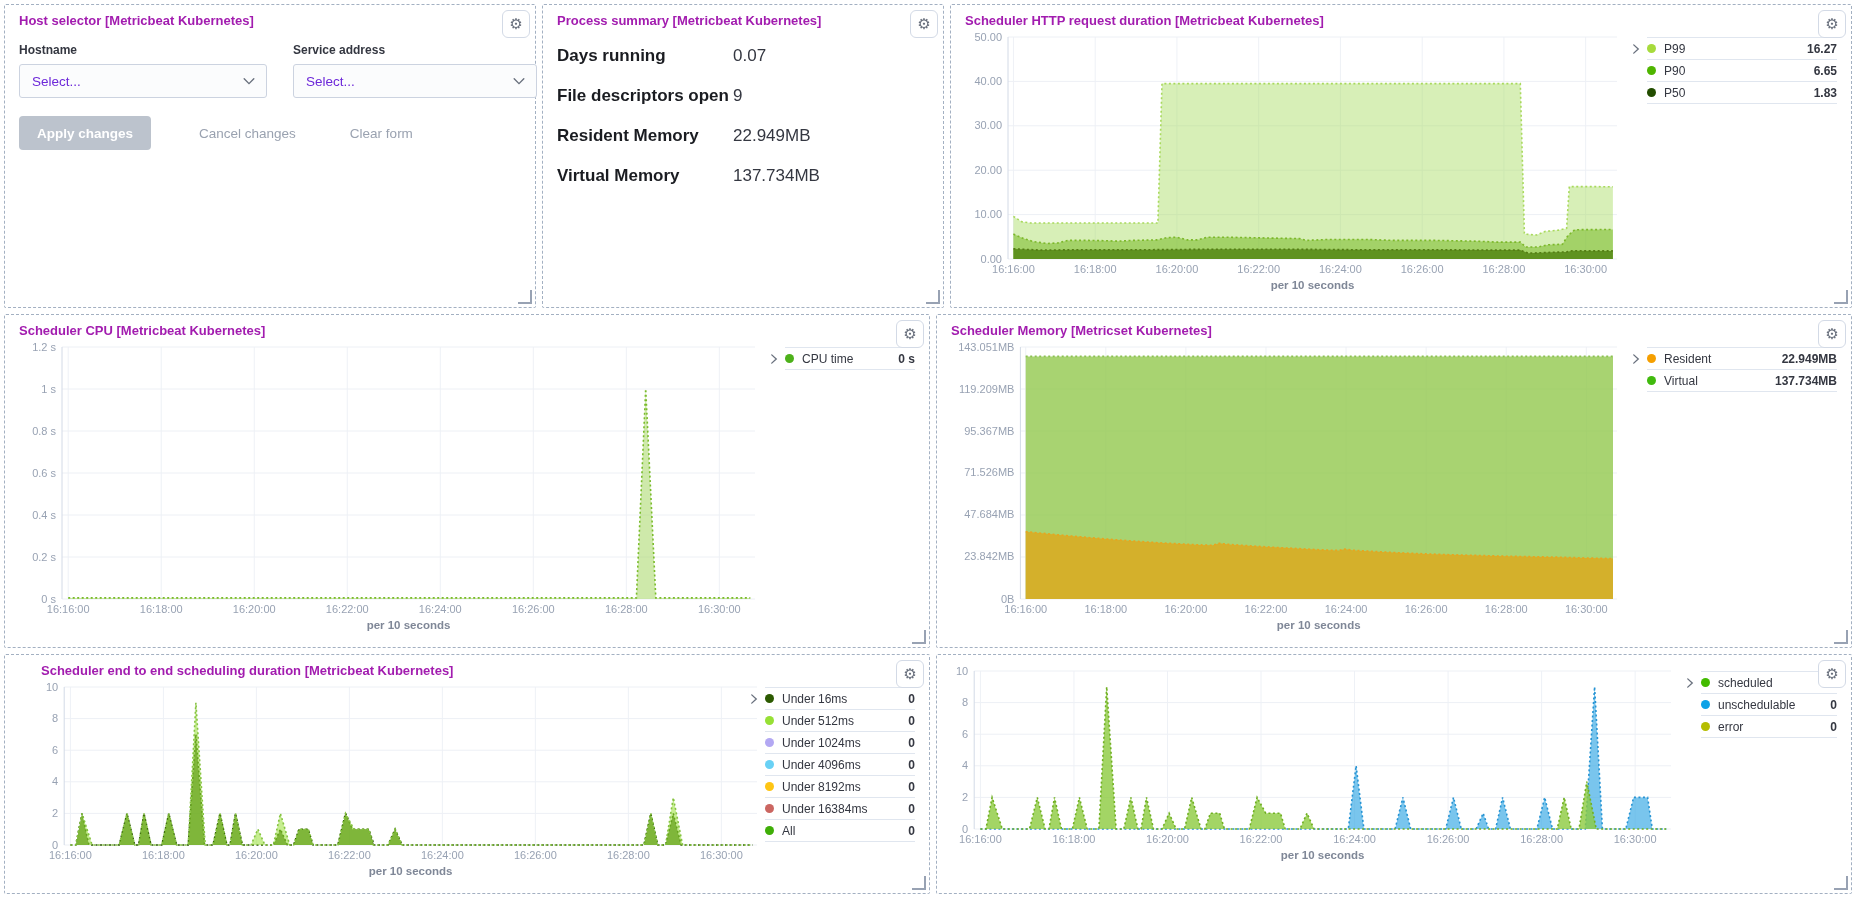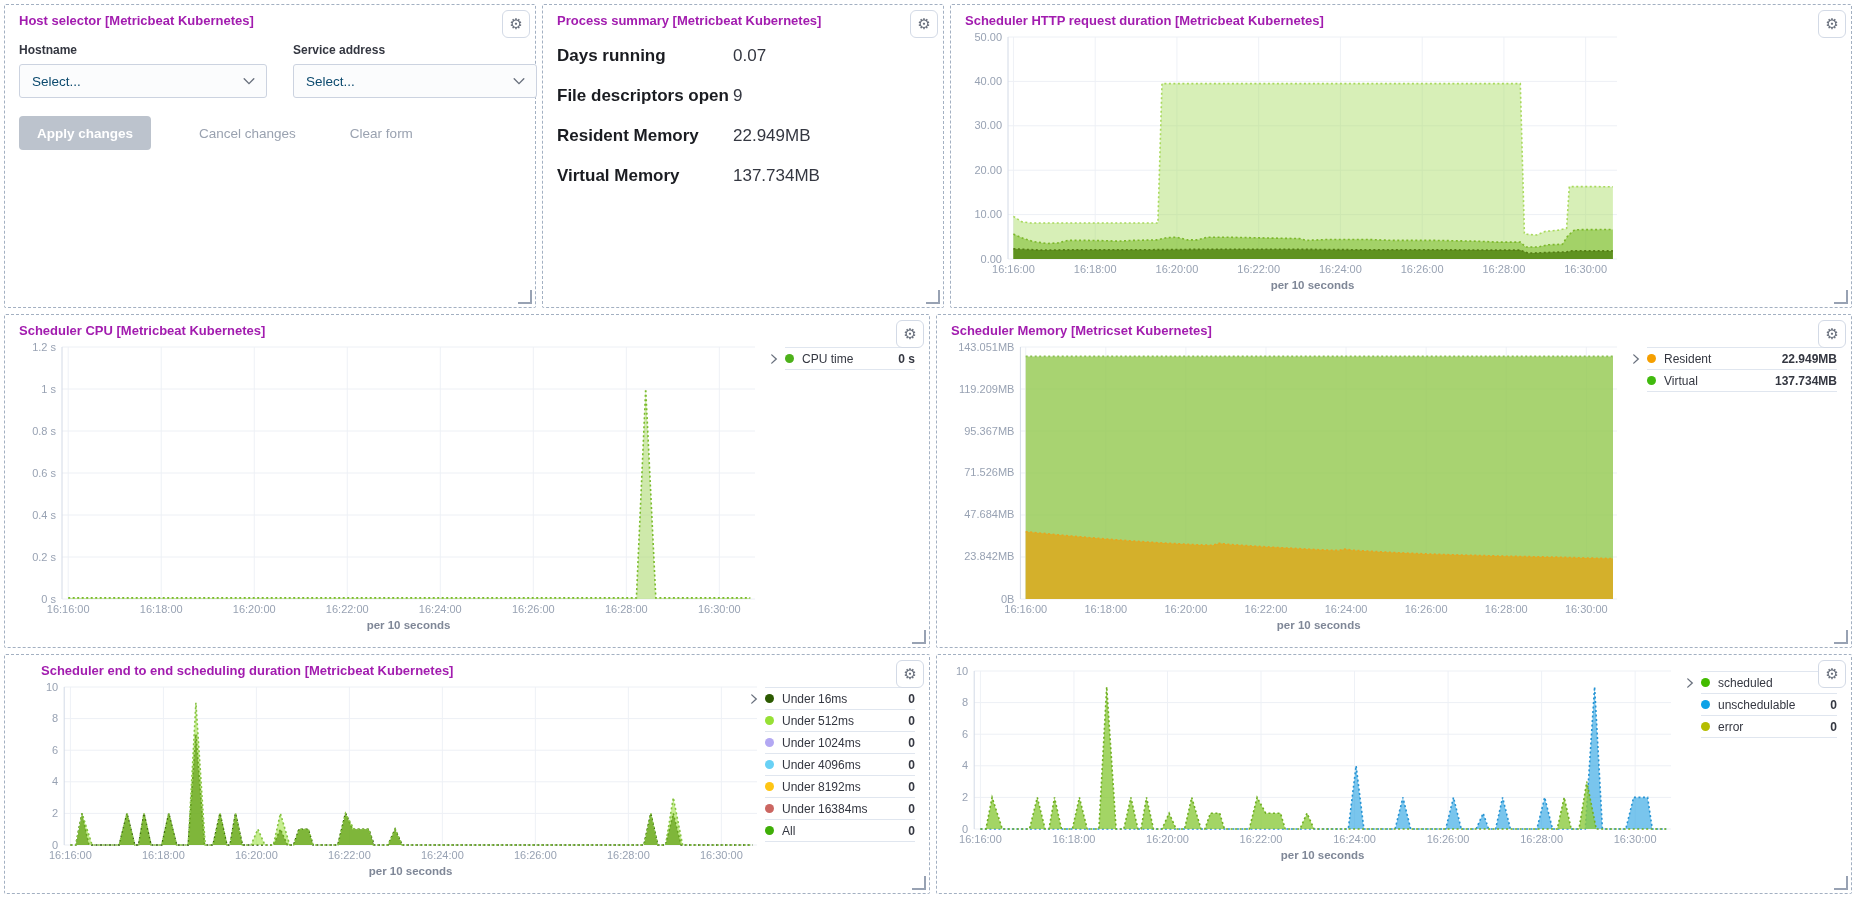--- a/index.html
+++ b/index.html
@@ -15,21 +15,21 @@
   .lchev{width:22px;display:flex;justify-content:center;padding-top:6px;color:#69707d;cursor:pointer;flex:0 0 auto;}
   .lrows{flex:1;}
   .lrow{display:flex;align-items:center;gap:8px;height:21px;border-bottom:1px solid #e0e6ef;font-size:12px;color:#343741;cursor:pointer;}
   .lrows .lrow:first-child{border-top:1px solid #e0e6ef;}
   .ldot{width:9px;height:9px;border-radius:50%;flex:0 0 auto;}
   .lval{margin-left:auto;font-weight:600;font-size:12px;}
   .lg-http{width:212px}.lg-cpu{width:152px}.lg-mem{width:212px}.lg-e2e{width:172px}.lg-att{width:158px}
   
   .hs-row{display:flex;gap:26px;margin-top:14px;}
   .field label{display:block;font-size:12px;font-weight:700;color:#343741;margin-bottom:7px;}
-  .select{width:248px;height:34px;border:1px solid #ccd3e0;border-radius:3px;background:#fbfcfd;display:flex;align-items:center;justify-content:space-between;box-sizing:border-box;padding:0 10px 0 12px;font-size:13.5px;color:#0c4a6e;cursor:pointer;gap:10px;}
+  .select{width:248px;height:34px;border:1px solid #ccd3e0;border-radius:3px;background:#fbfcfd;display:flex;align-items:center;justify-content:space-between;box-sizing:border-box;padding:0 10px 0 12px;font-size:13.5px;color:#6d28d9;cursor:pointer;gap:10px;}
   .select.narrow{width:244px;}
   .btns{display:flex;align-items:center;margin-top:18px;}
   .btn-apply{height:34px;padding:0 18px;border:none;border-radius:4px;background:#bcc3cd;color:#fff;font-weight:600;font-size:13.5px;font-family:inherit;cursor:not-allowed;}
   .btn-text{background:none;border:none;color:#9aa2b0;font-size:13.5px;font-weight:500;font-family:inherit;margin-left:42px;cursor:pointer;}
   
   .kv{display:grid;grid-template-columns:176px auto;row-gap:20px;padding-top:17px;font-size:17px;}
   .kv .k{font-weight:700;color:#1a1c21;}
   .kv .v{color:#343741;}
 </style>
 </head>
@@ -121,20 +121,44 @@
             <text x="620.6644295302013" y="244" text-anchor="middle" font-size="11" fill="#98a2b3">16:30:00</text>
             <path d="M48.4,230.0L48.4,187.4L56.6,192.7L65.5,194.0L89.3,194.0L130.2,194.0L171.1,194.0L192.9,194.0L197.0,54.6L252.8,54.6L355.0,54.6L457.2,54.6L555.3,54.6L559.4,205.1L571.6,206.0L579.8,202.5L593.4,201.1L601.6,199.4L604.3,157.6L627.5,157.6L647.9,157.8L647.9,230.0Z" fill="rgba(167,219,96,0.45)"></path>
             <polyline points="48.4,187.4 56.6,192.7 65.5,194.0 89.3,194.0 130.2,194.0 171.1,194.0 192.9,194.0 197.0,54.6 252.8,54.6 355.0,54.6 457.2,54.6 555.3,54.6 559.4,205.1 571.6,206.0 579.8,202.5 593.4,201.1 601.6,199.4 604.3,157.6 627.5,157.6 647.9,157.8" fill="none" stroke="#a8d95c" stroke-width="1.6" stroke-dasharray="2,2.5"></polyline>
             <path d="M48.4,230.0L48.4,205.1L58.7,209.6L68.9,212.7L82.5,214.5L92.7,214.0L102.9,211.4L123.4,211.4L143.8,211.8L154.0,212.2L167.7,211.4L191.5,210.9L201.7,208.7L211.9,208.2L222.2,210.9L232.4,210.9L242.6,208.2L259.6,208.2L334.6,209.6L341.4,211.4L361.8,210.5L402.7,210.5L429.9,211.4L470.8,211.4L511.7,212.2L532.1,213.1L555.3,213.1L560.7,218.0L573.0,218.0L583.2,215.8L597.5,215.3L603.0,206.5L609.8,200.7L647.9,200.5L647.9,230.0Z" fill="rgba(121,186,40,0.55)"></path>
             <polyline points="48.4,205.1 58.7,209.6 68.9,212.7 82.5,214.5 92.7,214.0 102.9,211.4 123.4,211.4 143.8,211.8 154.0,212.2 167.7,211.4 191.5,210.9 201.7,208.7 211.9,208.2 222.2,210.9 232.4,210.9 242.6,208.2 259.6,208.2 334.6,209.6 341.4,211.4 361.8,210.5 402.7,210.5 429.9,211.4 470.8,211.4 511.7,212.2 532.1,213.1 555.3,213.1 560.7,218.0 573.0,218.0 583.2,215.8 597.5,215.3 603.0,206.5 609.8,200.7 647.9,200.5" fill="none" stroke="#7cb82a" stroke-width="1.6" stroke-dasharray="2,2.5"></polyline>
             <path d="M48.4,230.0L48.4,219.8L75.7,221.1L116.6,220.7L184.7,220.7L252.8,220.2L320.9,220.2L389.1,220.7L457.2,220.7L525.3,221.1L555.3,221.1L563.4,224.2L586.6,223.3L601.6,222.9L607.0,221.8L647.9,221.9L647.9,230.0Z" fill="rgba(84,135,20,0.85)"></path>
             <polyline points="48.4,219.8 75.7,221.1 116.6,220.7 184.7,220.7 252.8,220.2 320.9,220.2 389.1,220.7 457.2,220.7 525.3,221.1 555.3,221.1 563.4,224.2 586.6,223.3 601.6,222.9 607.0,221.8 647.9,221.9" fill="none" stroke="#547d14" stroke-width="1.6" stroke-dasharray="2,2.5"></polyline>
             <text x="347.5" y="260" text-anchor="middle" font-size="11.5" fill="#7f8797" font-weight="600">per 10 seconds</text>
           </svg>
         </div>
+      <div class="legend lg-http">
+        <div class="lchev">
+            <svg width="12" height="12" viewBox="0 0 16 16">
+              <path d="M5 2.5 11 8l-6 5.5" fill="none" stroke="#69707d" stroke-width="1.8" stroke-linecap="round"></path>
+            </svg>
+          </div>
+        <div class="lrows">
+            <div class="lrow">
+              <span class="ldot" style="background:#a7db3c"></span>
+              <span>P99</span>
+              <span class="lval">16.27</span>
+            </div>
+            <div class="lrow">
+              <span class="ldot" style="background:#4fb500"></span>
+              <span>P90</span>
+              <span class="lval">6.65</span>
+            </div>
+            <div class="lrow">
+              <span class="ldot" style="background:#234d00"></span>
+              <span>P50</span>
+              <span class="lval">1.83</span>
+            </div>
+          </div>
+      </div>
     </div>
     <div class="rsz"></div>
   </div>
 
   <div class="panel" style="left:4px;top:314px;width:926px;height:334px;">
     <div class="ptitle">Scheduler CPU [Metricbeat Kubernetes]</div>
     <div class="gear">⚙</div>
     <div class="chartwrap">
       <div class="plot">
           <svg width="744" height="294" font-family="Liberation Sans, sans-serif">

